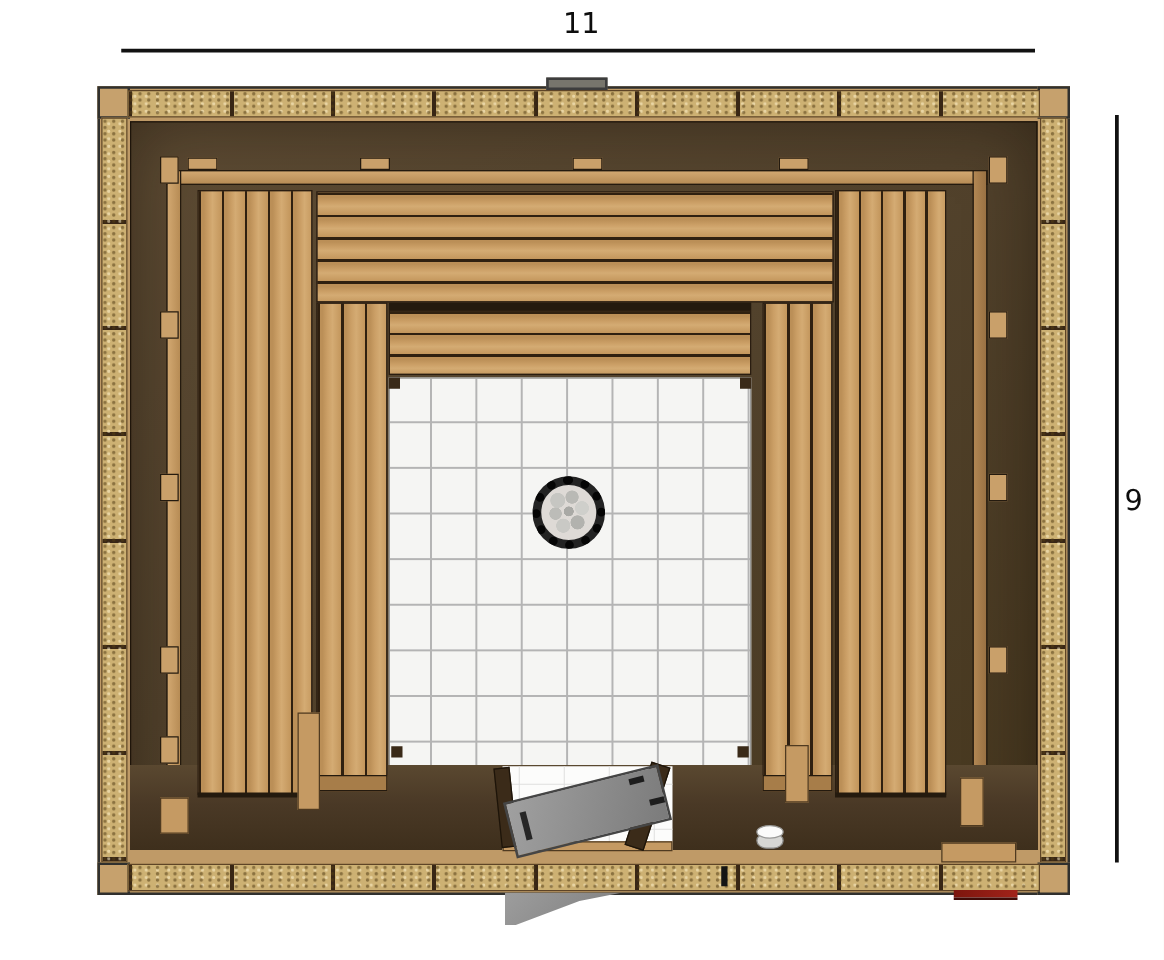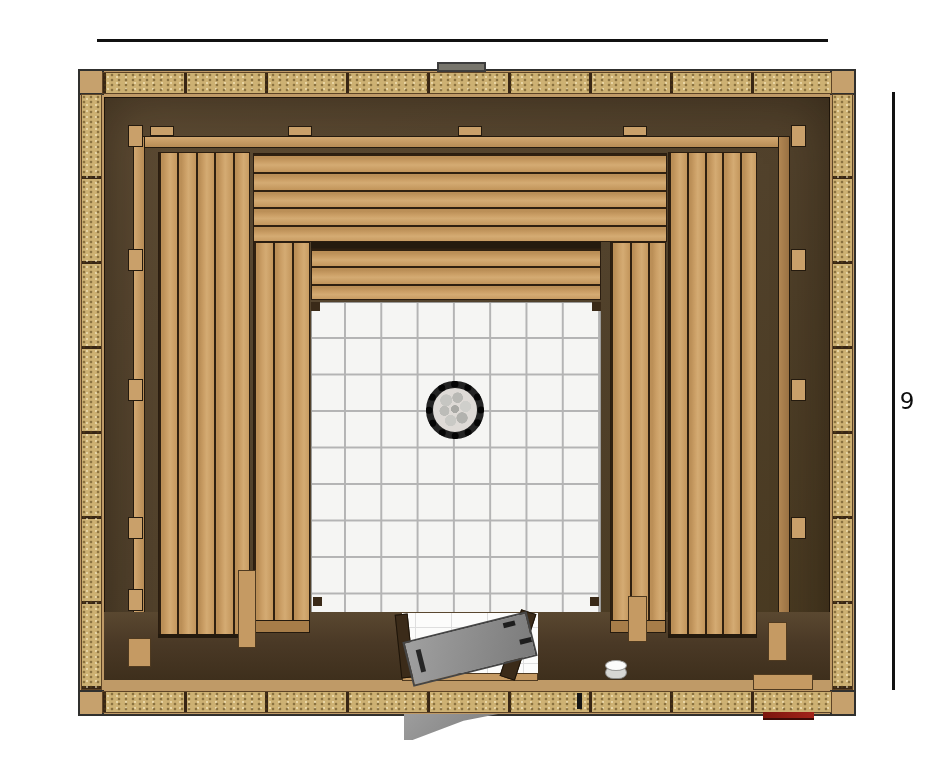--- a/index.html
+++ b/index.html
@@ -64,20 +64,21 @@
   .redstrip{background:linear-gradient(90deg,#7c150d,#a2231a);border-bottom:2px solid #3f0b07;}
   .venttab{background:#77756c;border:2px solid #3d3d3d;}
   .tick{background:#141414;}
 </style>
 </head>
 <body>
 
 <div id="canvas">
 
   <div class="abs dimline" style="left:97px;top:39px;width:731px;height:3px;"></div>
+  <div class="abs dimlabel" style="left:385px;top:8px;width:160px;">11</div>
   <div class="abs dimline" style="left:892px;top:92px;width:3px;height:598px;"></div>
   <div class="abs dimlabel" style="left:894px;top:390px;width:26px;">9</div>
 
   <div class="abs" style="left:78px;top:69px;width:778px;height:647px;">
 
     <div class="abs outer"></div>
     <div class="abs corner" style="left:0;top:0;"></div>
     <div class="abs corner" style="left:752px;top:0;"></div>
     <div class="abs corner" style="left:0;top:621px;"></div>
     <div class="abs corner" style="left:752px;top:621px;"></div>

